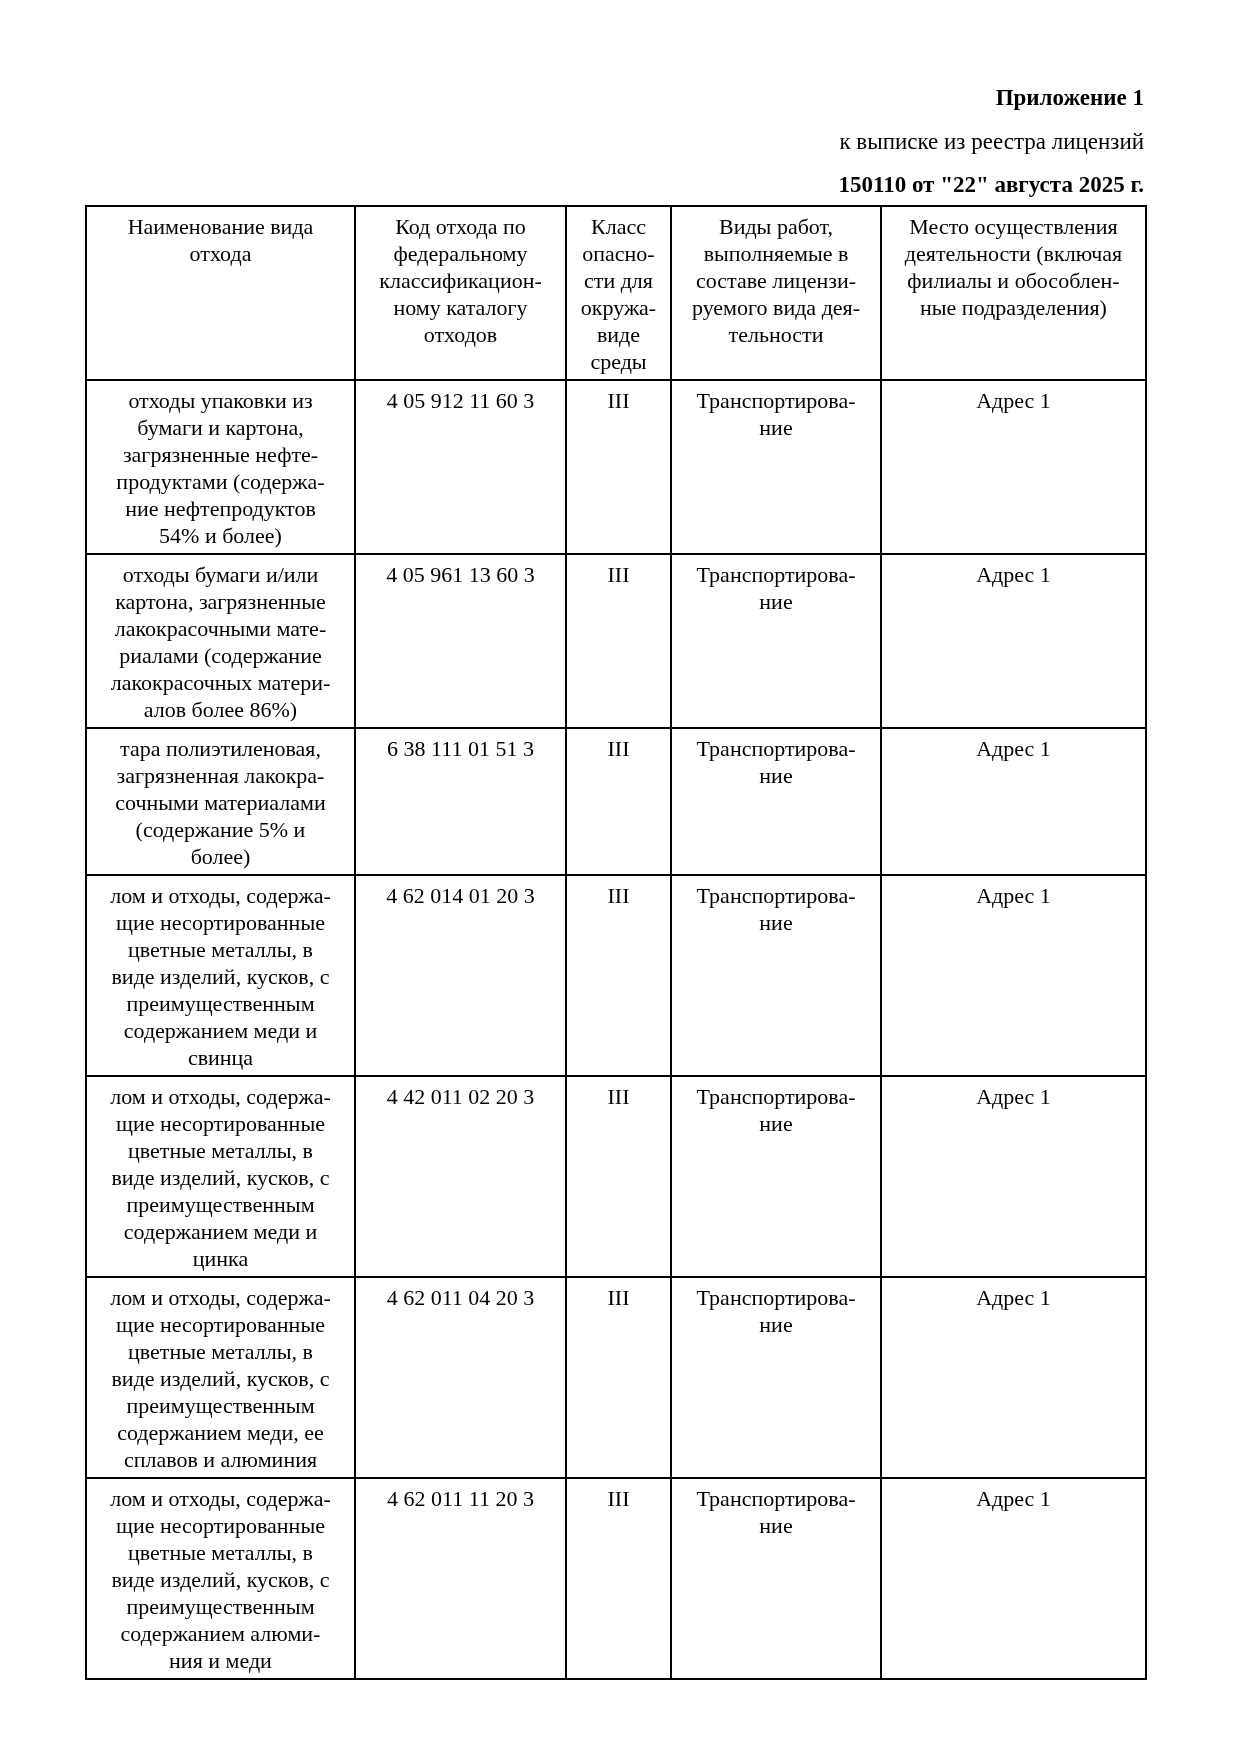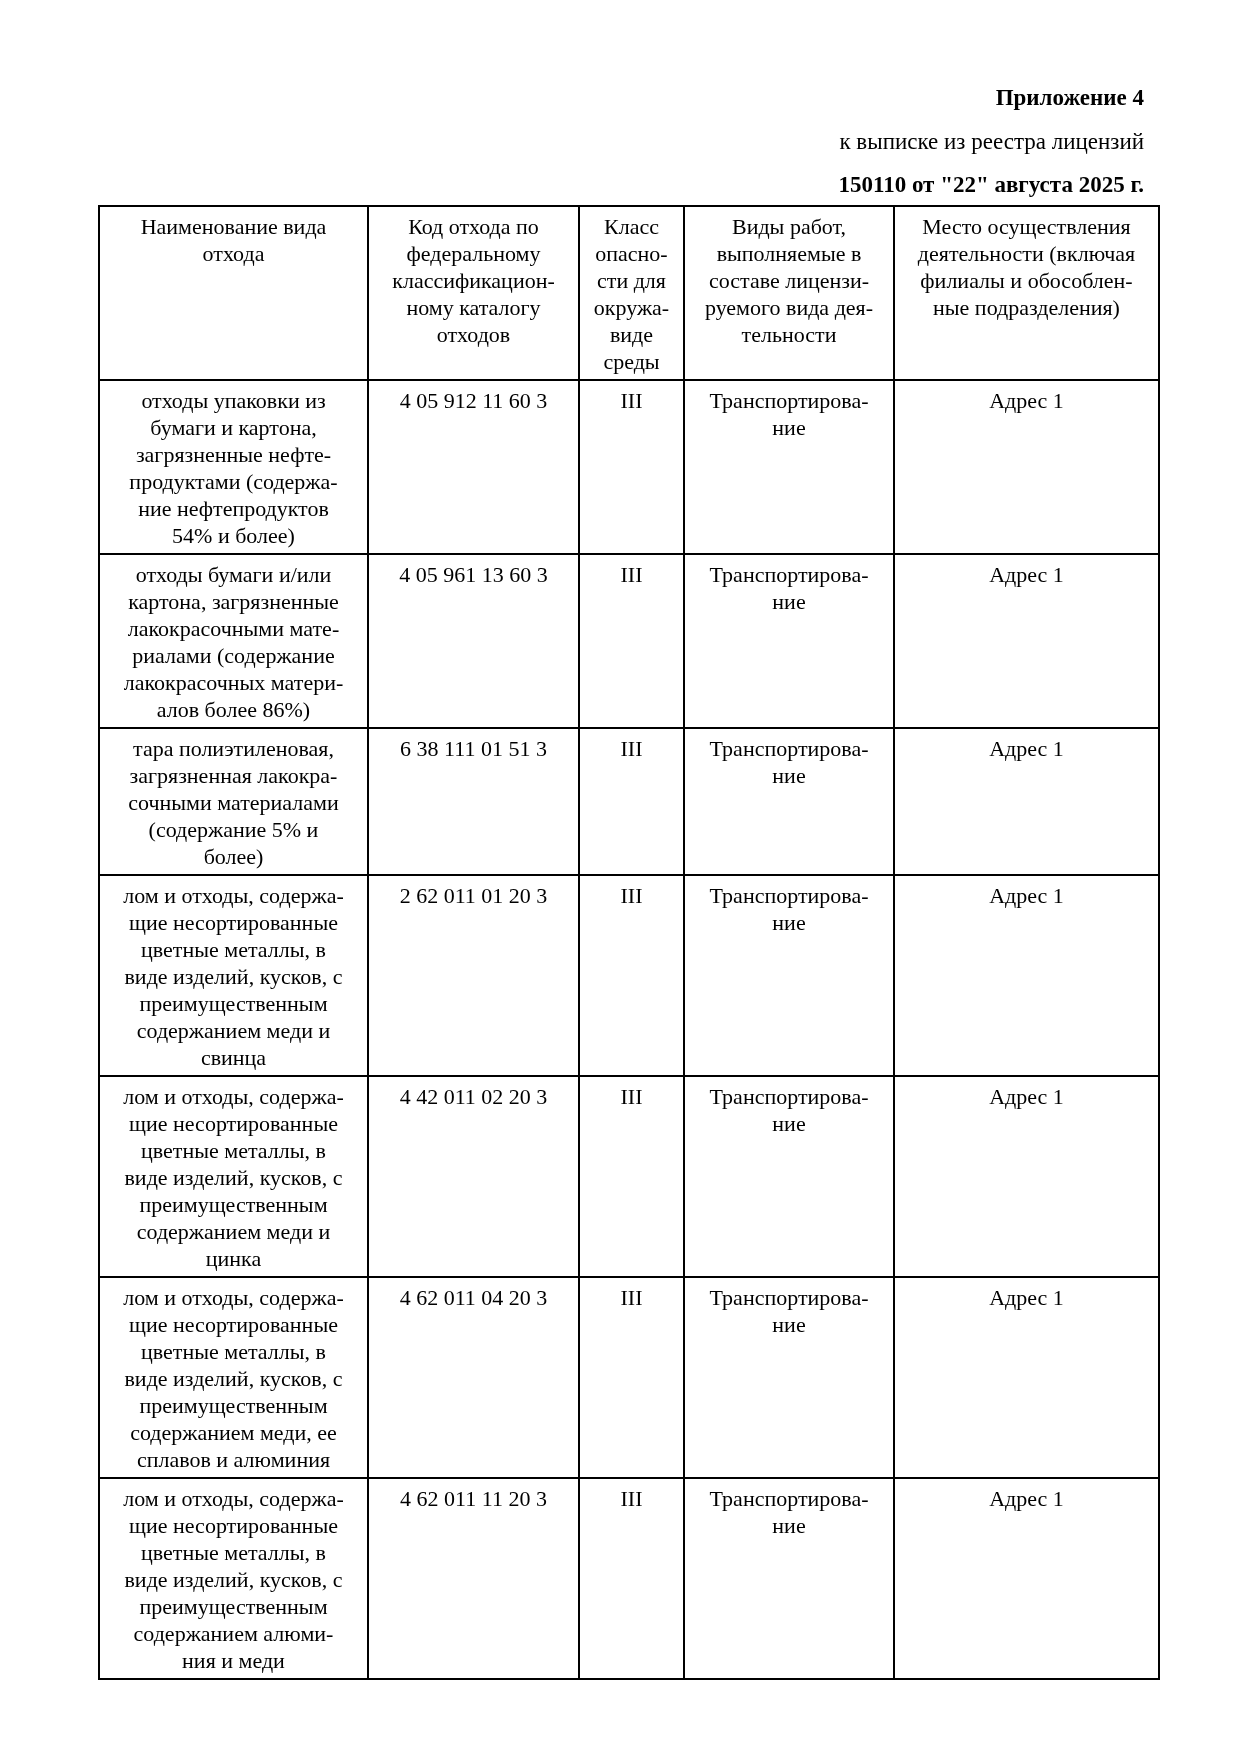--- a/index.html
+++ b/index.html
@@ -2,36 +2,36 @@
 <html><head>
 <meta charset="utf-8">
 <style>
   html, body { margin: 0; padding: 0; background: #ffffff; }
   body { width: 1240px; height: 1755px; position: relative; overflow: hidden;
          font-family: "Liberation Serif", "DejaVu Serif", serif; color: #000; }
   .heading { position: absolute; right: 96px; text-align: right; font-size: 23px; line-height: 28px; white-space: nowrap; }
   .h1 { top: 84px; font-weight: bold; }
   .h2 { top: 128px; font-family: Liberation Serif, serif; }
   .h3 { top: 171px; font-weight: bold; }
-  table.waste { position: absolute; left: 98px; top: 205px; width: 1060px;
+  table.waste { position: absolute; left: 85px; top: 205px; width: 1060px;
                 border-collapse: collapse; table-layout: fixed; }
   table.waste td, table.waste th {
     border: 2px solid #000; vertical-align: top; text-align: center;
     font-size: 22px; line-height: 27px; font-weight: normal;
     padding: 6px 4px 4px 4px; word-wrap: break-word; hyphens: none;
   }
   col.c1 { width: 269px; } col.c2 { width: 211px; } col.c3 { width: 105px; }
   col.c4 { width: 210px; } col.c5 { width: 265px; }
   tr.head-row { height: 171px; }
   .cell-text { white-space: pre-line; display: block; }
 </style>
 </head>
 <body>
 
-<div class="heading h1">Приложение 4</div>
+<div class="heading h1">Приложение 1</div>
 <div class="heading h2">к выписке из реестра лицензий</div>
 <div class="heading h3">150110 от "22" августа 2025 г.</div>
 
 <table class="waste">
   <colgroup>
       <col class="c1">
       <col class="c2">
       <col class="c3">
       <col class="c4">
       <col class="c5">
@@ -145,21 +145,21 @@
         <td>
           <span class="cell-text">лом и отходы, содержа-
 щие несортированные
 цветные металлы, в
 виде изделий, кусков, с
 преимущественным
 содержанием меди и
 свинца</span>
         </td>
         <td>
-          <span class="cell-text">2 62 011 01 20 3</span>
+          <span class="cell-text">4 62 014 01 20 3</span>
         </td>
         <td>
           <span class="cell-text">III</span>
         </td>
         <td>
           <span class="cell-text">Транспортирова-
 ние</span>
         </td>
         <td>
           <span class="cell-text">Адрес 1</span>

